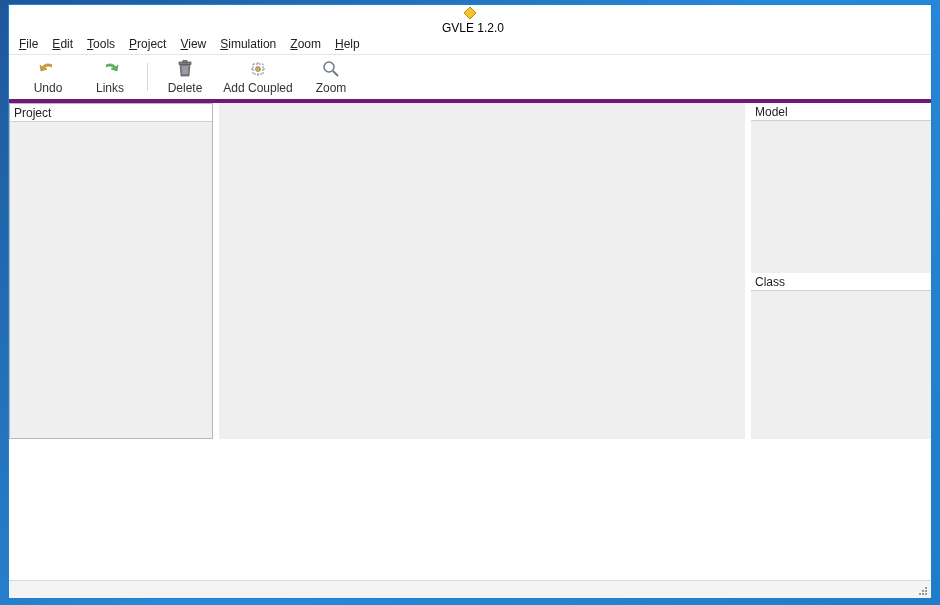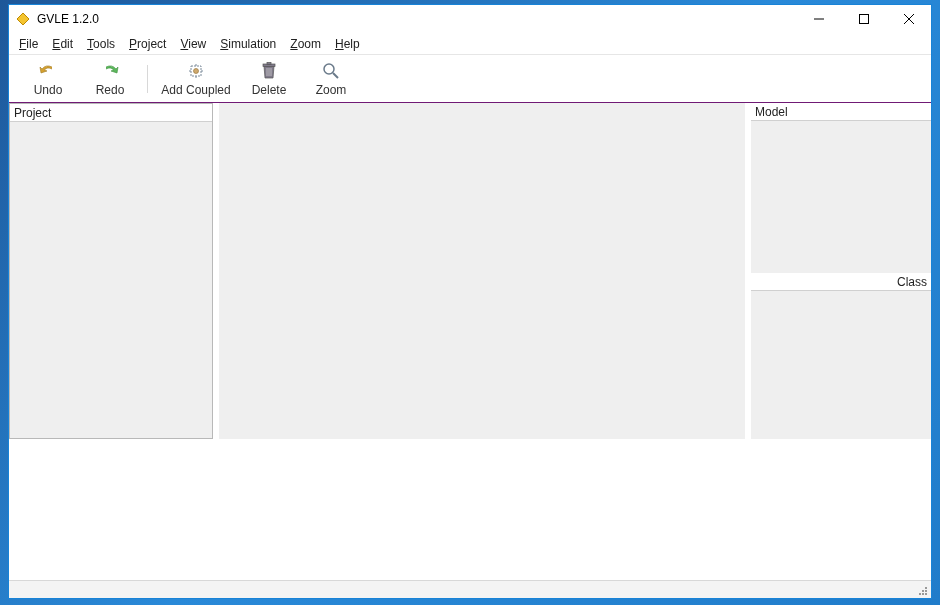--- a/index.html
+++ b/index.html
@@ -15,20 +15,21 @@
     flex-direction: column;
   }
 
   
   .titlebar {
     height: 28px;
     display: flex;
     align-items: center;
     background: #fff;
     padding-left: 6px;
+    flex-direction: column;
   }
   .titlebar .appicon { width: 16px; height: 16px; margin-right: 6px; display: inline-flex; align-items: center; justify-content: center; }
   .titlebar .title { color: #000; font-size: 12px; }
   .winbtns { margin-left: auto; display: flex; }
   .winbtn { width: 45px; height: 28px; display: flex; align-items: center; justify-content: center; background: transparent; }
 
   
   .menubar {
     height: 22px;
     display: flex;
@@ -43,21 +44,21 @@
   .menuitem .ul { text-decoration: underline; }
 
   
   .toolbar {
     height: 48px;
     display: flex;
     align-items: center;
     padding: 2px 8px;
     gap: 0;
     background: #fff;
-    border-bottom: 1px solid #701a75;
+    border-bottom: 4px solid #701a75;
   }
   .tbtn {
     display: flex;
     flex-direction: column;
     align-items: center;
     justify-content: center;
     min-width: 62px;
     height: 44px;
     cursor: default;
     color: #333;
@@ -102,21 +103,21 @@
     width: 180px;
     display: flex;
     flex-direction: column;
   }
   .model-panel, .class-panel {
     background: #efefef;
     display: flex;
     flex-direction: column;
   }
   .model-panel { height: 170px; }
-  .class-panel { flex: 1; text-align: right; }
+  .class-panel { flex: 1; }
 
   .bottom-panel { flex: 1; background: #fff; }
 
   .statusbar {
     height: 18px;
     background: #f4f4f4;
     border-top: 1px solid #d8d8d8;
     display: flex;
     justify-content: flex-end;
     align-items: center;
@@ -189,48 +190,48 @@
           </svg>
       </span>
       <span class="tlabel">Undo</span>
     </div>
     <div class="tbtn">
       <span class="ticon">
         <svg width="20" height="20" viewBox="0 0 20 20">
             <path d="M6 6 Q12 3 16 8 L18 6 L17 12 L11 10 L13.5 9 Q11 5.5 6 8" fill="#5cb85c" stroke="#3e8e3e" stroke-width="0.6"></path>
           </svg>
       </span>
-      <span class="tlabel">Redo</span>
+      <span class="tlabel">Links</span>
     </div>
     <div class="sep"></div>
+    <div class="tbtn">
+      <span class="ticon">
+        <svg width="20" height="20" viewBox="0 0 20 20">
+          <path d="M5 5 L15 5 L14 17 L6 17 Z" fill="#807a8a" stroke="#555" stroke-width="0.7"></path>
+          <rect x="4" y="3" width="12" height="2.5" fill="#807a8a" stroke="#555" stroke-width="0.7"></rect>
+          <rect x="8" y="1.5" width="4" height="2" fill="#807a8a" stroke="#555" stroke-width="0.7"></rect>
+          <line x1="8" y1="7" x2="8" y2="15" stroke="#ccc" stroke-width="0.8"></line>
+          <line x1="10" y1="7" x2="10" y2="15" stroke="#ccc" stroke-width="0.8"></line>
+          <line x1="12" y1="7" x2="12" y2="15" stroke="#ccc" stroke-width="0.8"></line>
+        </svg>
+      </span>
+      <span class="tlabel">Delete</span>
+    </div>
     <div class="tbtn" style="min-width:84px">
       <span class="ticon">
         <svg width="20" height="20" viewBox="0 0 20 20">
           <rect x="5" y="5" width="10" height="10" fill="none" stroke="#7a8a9a" stroke-width="1" stroke-dasharray="2 1"></rect>
           <circle cx="10" cy="10" r="2.5" fill="#cfa96e" stroke="#9a7a42" stroke-width="0.7"></circle>
           <line x1="3" y1="10" x2="5" y2="10" stroke="#7a8a9a"></line>
             <line x1="15" y1="10" x2="17" y2="10" stroke="#7a8a9a"></line>
           <line x1="10" y1="3" x2="10" y2="5" stroke="#7a8a9a"></line>
             <line x1="10" y1="15" x2="10" y2="17" stroke="#7a8a9a"></line>
         </svg>
       </span>
       <span class="tlabel">Add Coupled</span>
-    </div>
-    <div class="tbtn">
-      <span class="ticon">
-        <svg width="20" height="20" viewBox="0 0 20 20">
-          <path d="M5 5 L15 5 L14 17 L6 17 Z" fill="#807a8a" stroke="#555" stroke-width="0.7"></path>
-          <rect x="4" y="3" width="12" height="2.5" fill="#807a8a" stroke="#555" stroke-width="0.7"></rect>
-          <rect x="8" y="1.5" width="4" height="2" fill="#807a8a" stroke="#555" stroke-width="0.7"></rect>
-          <line x1="8" y1="7" x2="8" y2="15" stroke="#ccc" stroke-width="0.8"></line>
-          <line x1="10" y1="7" x2="10" y2="15" stroke="#ccc" stroke-width="0.8"></line>
-          <line x1="12" y1="7" x2="12" y2="15" stroke="#ccc" stroke-width="0.8"></line>
-        </svg>
-      </span>
-      <span class="tlabel">Delete</span>
     </div>
     <div class="tbtn">
       <span class="ticon">
         <svg width="20" height="20" viewBox="0 0 20 20">
           <circle cx="8" cy="8" r="5" fill="none" stroke="#6a7a8a" stroke-width="1.5"></circle>
           <line x1="12" y1="12" x2="17" y2="17" stroke="#6a7a8a" stroke-width="2"></line>
         </svg>
       </span>
       <span class="tlabel">Zoom</span>
     </div>

